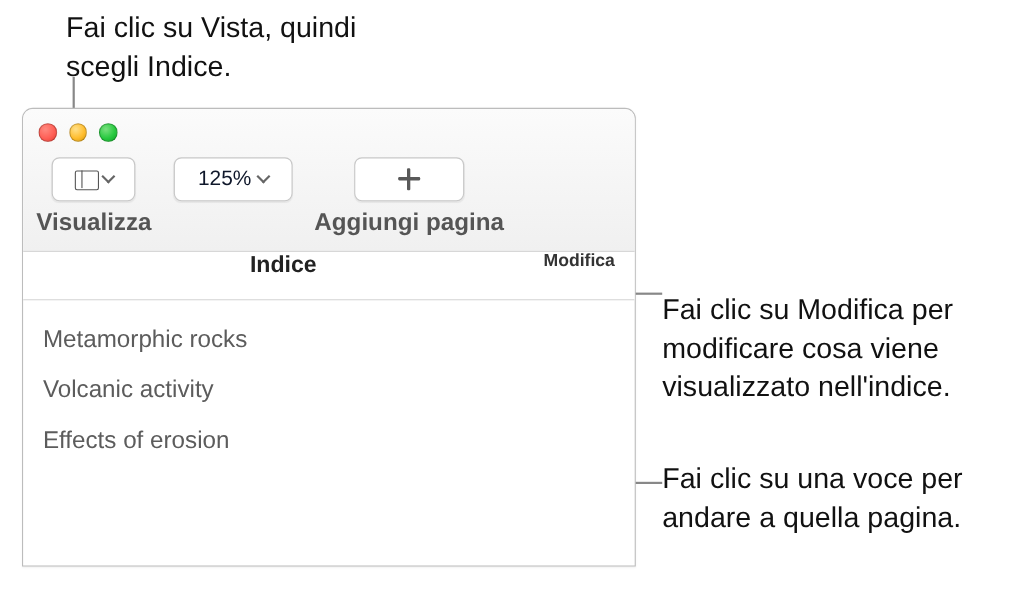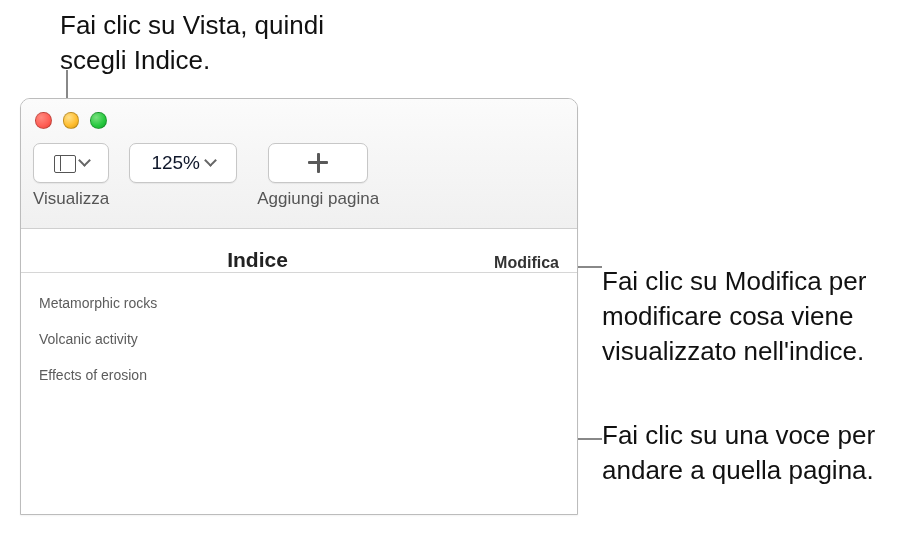--- a/index.html
+++ b/index.html
@@ -87,22 +87,23 @@
     .btn-add  { width: 100px; }
 
     .chev {
       width: 9px; height: 9px;
       border-right: 2px solid #666;
       border-bottom: 2px solid #666;
       transform: rotate(45deg);
       margin-top: -4px;
     }
     .tool-label {
-      font-size: 17px;
+      font-size: 22px;
       color: #555;
+      font-weight: bold;
     }
     .view-icon {
       width: 20px; height: 16px;
       position: relative;
       display: inline-block;
     }
     .view-icon::before {
       content: ""; position: absolute; left: 0; top: 0;
       width: 20px; height: 16px;
       border: 1.6px solid #555; border-radius: 2px;
@@ -116,21 +117,21 @@
       position: relative; width: 20px; height: 20px;
     }
     .plus-icon::before, .plus-icon::after {
       content: ""; position: absolute; background: #595959;
     }
     .plus-icon::before { left: 0; top: 8.5px; width: 20px; height: 3px; border-radius: 1px; }
     .plus-icon::after  { left: 8.5px; top: 0; width: 3px; height: 20px; border-radius: 1px; }
 
     .toc-header {
       display: flex;
-      align-items: flex-end;
+      align-items: flex-start;
       height: 44px;
       border-bottom: 1px solid #d6d6d6;
       padding: 0 16px 0 0;
       background: #fff;
     }
     .toc-title {
       flex: 1;
       text-align: center;
       font-weight: 700;
       font-size: 21px;
@@ -140,21 +141,21 @@
       font-size: 16px;
       font-weight: 700;
       color: #333;
       cursor: pointer;
       margin-right: 2px;
     }
     .toc-list {
       padding: 12px 0 0 0;
     }
     .toc-item {
-      font-size: 14px;
+      font-size: 22px;
       color: #5c5c5c;
       padding: 10px 18px;
       cursor: pointer;
     }
   </style>
 </head>
 <body>
 
 <div class="callout callout-top">Fai clic su Vista, quindi scegli Indice.</div>
 <div class="callout callout-right-1">Fai clic su Modifica per modificare cosa viene visualizzato nell'indice.</div>

